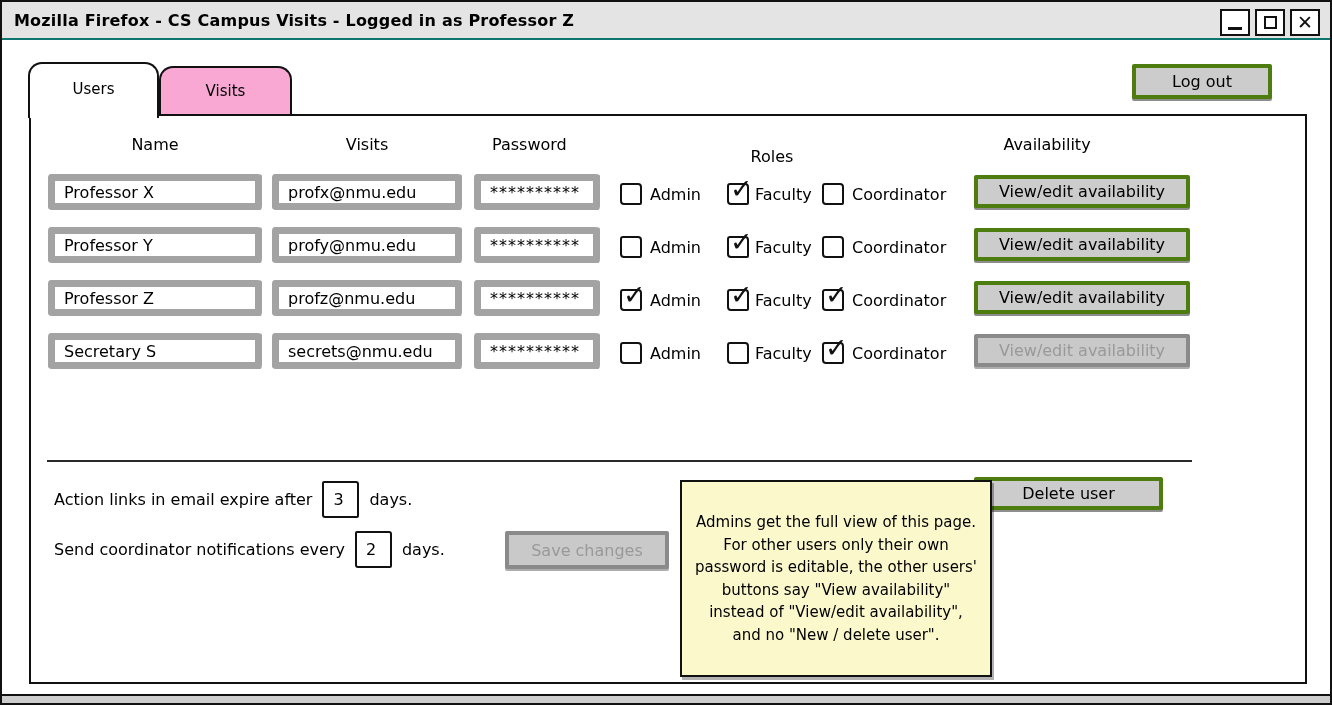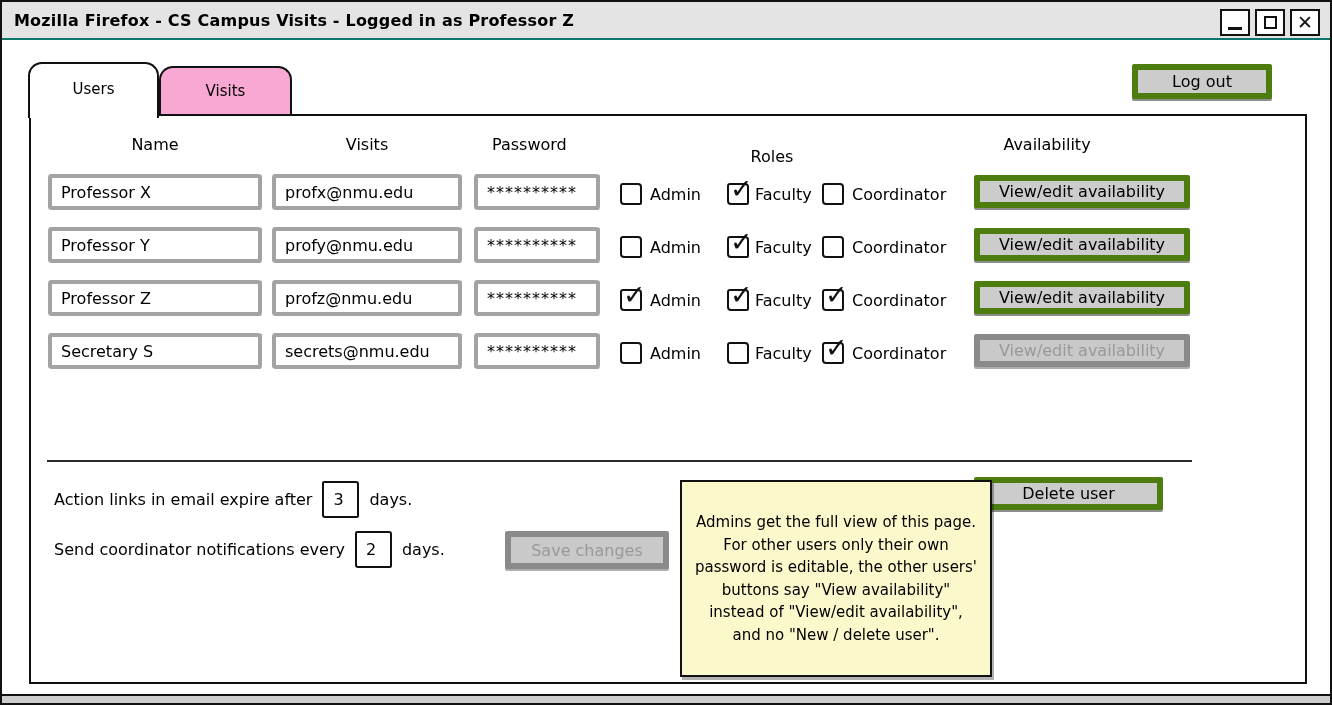--- a/index.html
+++ b/index.html
@@ -34,36 +34,36 @@
            border:2px solid #111; background:#fff; z-index:2; }
 
   .colhead { position:absolute; top:133px; font-size:16px; color:#000; z-index:3; }
   .h-name { left:46px; width:214px; text-align:center; }
   .h-email { left:270px; width:190px; text-align:center; }
   .h-password { left:490px; }
   .h-roles { left:650px; width:240px; text-align:center;margin-top:12px; }
   .h-avail { left:950px; width:190px; text-align:center; }
 
   .row { position:absolute; left:0; width:1332px; height:53px; z-index:3; }
-  .field { position:absolute; height:36px; border:4px solid #a3a3a3; background:#fff;
+  .field { position:absolute; height:36px; border:7px solid #a3a3a3; background:#fff;
            font-family:inherit; font-size:16px; padding-left:9px; color:#000;
            border-radius:3px 5px 2px 4px / 4px 2px 5px 3px; }
   .f-name { left:46px; top:0; width:214px; }
   .f-email { left:270px; top:0; width:190px; }
   .f-password { left:472px; top:0; width:126px; letter-spacing:1px; }
 
   .cb { position:absolute; top:9px; width:22px; height:22px; border:2px solid #111;
         background:#fff; cursor:pointer; border-radius:3px 4px 2px 4px; }
   .cb.checked::after { content:"✓"; position:absolute; left:1px; top:-10px;
                        font-size:27px; line-height:1; color:#111; }
   .cb-admin { left:618px; } .cb-faculty { left:725px; } .cb-coord { left:820px; }
   .cblabel { position:absolute; top:11px; font-size:16px; }
   .l-admin { left:648px; } .l-faculty { left:753px; } .l-coord { left:850px; }
 
-  .btn { position:absolute; background:#cccccc; border:6px solid #4d7c0f; color:#000;
+  .btn { position:absolute; background:#cccccc; border:4px solid #4d7c0f; color:#000;
          font-family:inherit; font-size:16px; text-align:center; cursor:pointer;
          box-shadow:0 2px 0 #8d8d8d; border-radius:2px; z-index:3; }
   .avail { left:972px; top:1px; width:216px; height:33px; }
   .btn.disabled { color:#999; border-color:#8a8a8a; background:#c9c9c9; box-shadow:0 2px 0 #adadad; cursor:default; }
 
   .newuser { left:972px; top:386px; width:189px; height:33px; }
   .deleteuser { left:972px; top:475px; width:189px; height:33px; }
   .save { left:503px; top:529px; width:164px; height:38px; }
 
   .divider { position:absolute; left:45px; top:458px; width:1145px; height:2px; background:#2a2a2a; z-index:3; }

